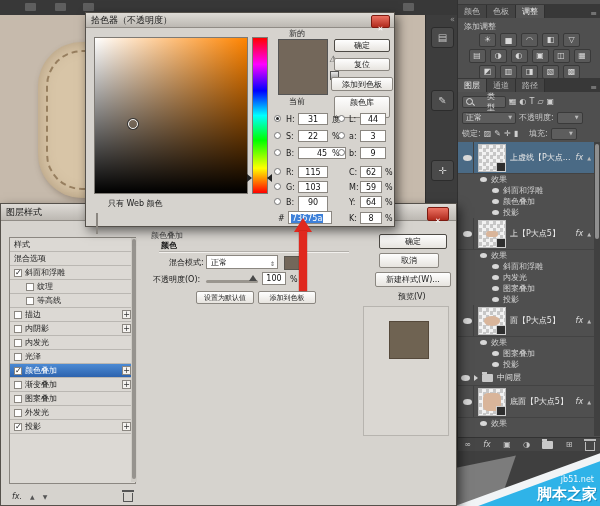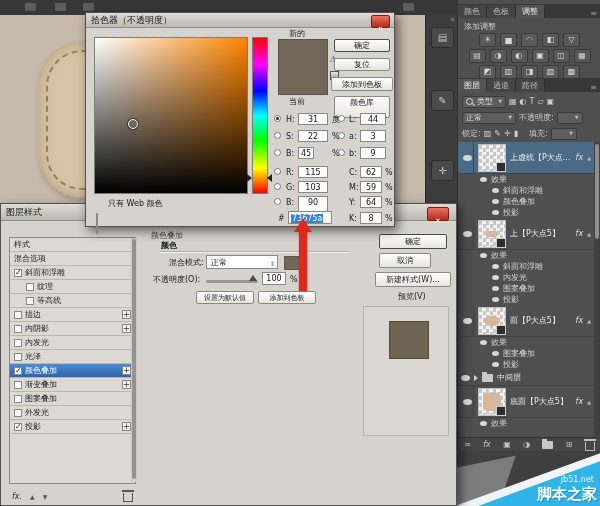--- a/index.html
+++ b/index.html
@@ -36,21 +36,21 @@
   .ptabs{position:absolute;left:0;width:143px;height:14px;background:#383838;display:flex;align-items:flex-end}
   .ptab{font-size:8px;color:#bdbdbd;padding:2px 6px 1px;background:#444;border-right:1px solid #303030;line-height:10px}
   .ptab.active{background:#535353;color:#eaeaea}
   .pmenu{margin-left:auto;color:#a5a5a5;font-size:8px;padding-right:4px}
   .adjhdr{font-size:8px;color:#cfcfcf}
   .arow{position:absolute;left:0;width:143px;display:flex;justify-content:center;gap:4px}
   .aicon{width:15px;height:12px;background:#595959;border:1px solid #393939;border-radius:2px;color:#d9d9d9;
          font-size:8px;line-height:12px;text-align:center}
   .lprow{position:absolute;left:0;width:143px;height:15px;display:flex;align-items:center;gap:3px;padding:0 4px;box-sizing:border-box}
   .dd{background:#5d5d5d;border:1px solid #3a3a3a;border-radius:2px;color:#ddd;font-size:8px;height:12px;
-      line-height:11px;padding:0 3px;box-sizing:border-box;display:flex;align-items:center;gap:4px}
+      line-height:11px;padding:0 3px;box-sizing:border-box;display:flex;align-items:center;gap:14px}
   .dd .arr{font-size:5px;color:#bbb;margin-left:auto}
   .slabel{font-size:8px;color:#c9c9c9;white-space:nowrap}
   .licon{color:#cfcfcf;font-size:8px;line-height:12px}
   .mag{width:5px;height:5px;border:1px solid #ddd;border-radius:50%;position:relative;flex:0 0 auto}
   .mag::after{content:"";position:absolute;width:3px;height:1px;background:#ddd;transform:rotate(45deg);right:-3px;bottom:-1px}
   
   .llist{position:absolute;left:0;width:136px;display:flex;flex-direction:column}
   .lrow{display:flex;align-items:center;height:31px;border-bottom:1px solid #434343;padding:0 3px;gap:4px;box-sizing:content-box}
   .lrow.sel{background:#4a6a85}
   .eyecol{width:12px;align-self:stretch;display:flex;align-items:center;justify-content:center;border-right:1px solid #414141}
@@ -438,21 +438,21 @@
     <div class="abs slider" style="left:205px;top:76px;width:52px"></div>
     <div class="abs sliderthumb" style="left:248px;top:71px"></div>
     <div class="abs field" style="left:261px;top:68px;width:24px;height:13px">100</div>
     <div class="abs rlabel" style="left:289px;top:71px">%</div>
 
     <div class="abs btn" style="left:195px;top:87px;width:58px;height:13px;font-size:7px">设置为默认值</div>
     <div class="abs btn" style="left:257px;top:87px;width:58px;height:13px;font-size:7px">添加到色板</div>
 
     
     <div class="abs btn" style="left:378px;top:30px;width:68px;height:15px;line-height:14px;border-color:#4d4a45">确定</div>
-    <div class="abs btn" style="left:378px;top:49px;width:52px;height:15px;line-height:14px">取消</div>
+    <div class="abs btn" style="left:378px;top:49px;width:60px;height:15px;line-height:14px">取消</div>
     <div class="abs btn" style="left:374px;top:68px;width:76px;height:15px;line-height:14px">新建样式(W)...</div>
     <span class="abs cb on" style="left:385px;top:88px"></span>
     <span class="abs rlabel" style="left:397px;top:88px">预览(V)</span>
     <div class="abs" style="left:362px;top:102px;width:84px;height:128px;background:#dad7d2;border:1px solid #b7b4af">
       <span class="abs" style="left:25px;top:14px;width:38px;height:36px;background:#6f6352;border:1px solid #55493b"></span>
     </div>
   </div>
 
   <div class="abs dlg" style="left:85px;top:12px;width:310px;height:215px;z-index:30">
     <div class="dlgtitle" style="height:15px;line-height:15px">
@@ -493,21 +493,21 @@
     <span class="abs radio" style="left:188px;top:119px"></span>
     <span class="abs rlabel" style="left:200px;top:119px">S:</span>
     <div class="abs field" style="left:212px;top:117px;width:30px;height:12px">22</div>
     <span class="abs rlabel" style="left:246px;top:119px">%</span>
     <span class="abs radio" style="left:252px;top:119px"></span>
     <span class="abs rlabel" style="left:263px;top:119px">a:</span>
     <div class="abs field" style="left:274px;top:117px;width:26px;height:12px">3</div>
 
     <span class="abs radio" style="left:188px;top:136px"></span>
     <span class="abs rlabel" style="left:200px;top:136px">B:</span>
-    <div class="abs field" style="left:212px;top:134px;width:16px;height:12px">45</div>
+    <div class="abs field" style="left:212px;top:134px;width:48px;height:12px">45</div>
     <span class="abs rlabel" style="left:246px;top:136px">%</span>
     <span class="abs radio" style="left:252px;top:136px"></span>
     <span class="abs rlabel" style="left:263px;top:136px">b:</span>
     <div class="abs field" style="left:274px;top:134px;width:26px;height:12px">9</div>
 
     <span class="abs radio" style="left:188px;top:155px"></span>
     <span class="abs rlabel" style="left:200px;top:155px">R:</span>
     <div class="abs field" style="left:212px;top:153px;width:30px;height:12px">115</div>
     <span class="abs rlabel" style="left:263px;top:155px">C:</span>
     <div class="abs field" style="left:274px;top:153px;width:22px;height:12px">62</div>

